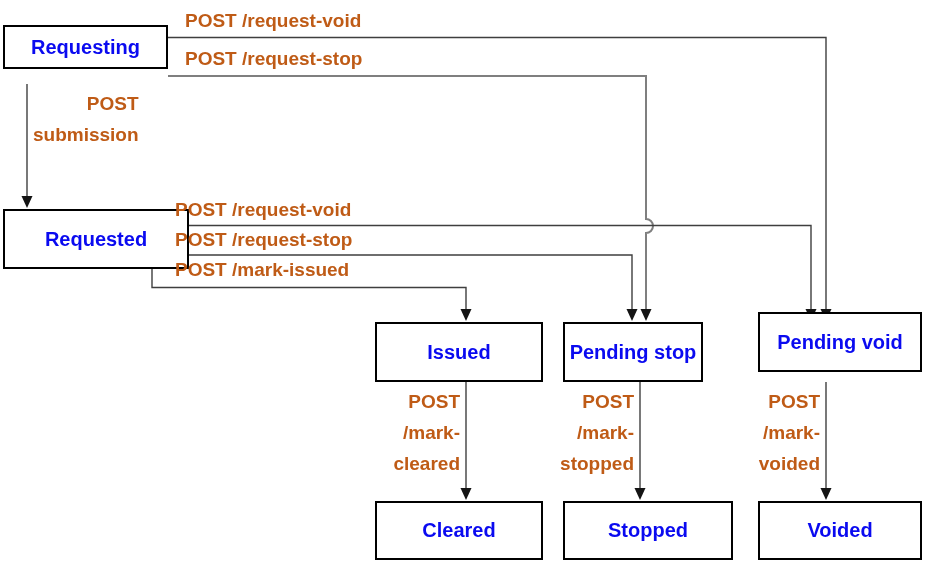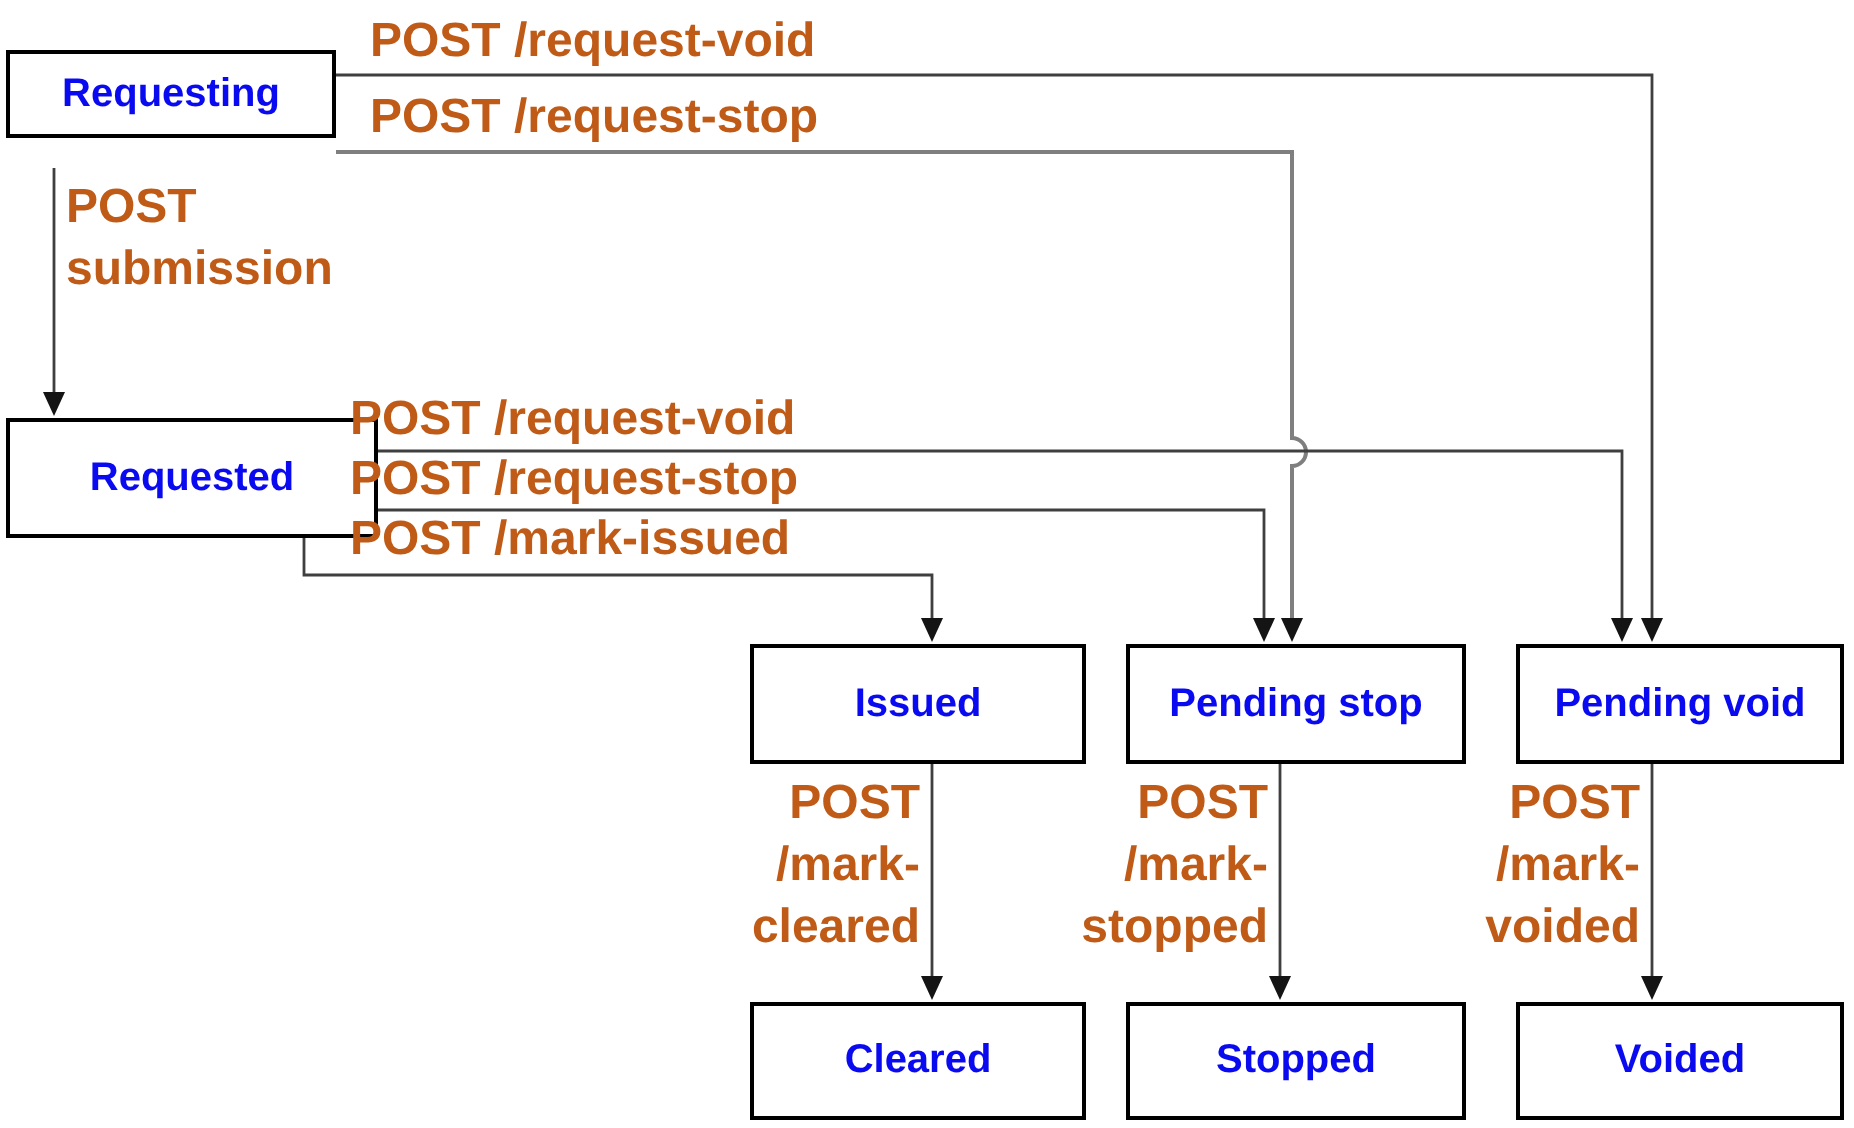--- a/index.html
+++ b/index.html
@@ -28,26 +28,26 @@
     background:#ffffff;
     border:2.5px solid var(--box-border);
     display:flex;align-items:center;justify-content:center;
     color:var(--state-label);
     font-weight:bold;font-size:20px;
     white-space:nowrap;
   }
   .edge-label{
     position:absolute;z-index:3;
     color:var(--endpoint-label);
-    font-weight:bold;font-size:24px;
+    font-weight:bold;font-size:19px;
     white-space:nowrap;line-height:24px;
   }
   .edge-label.multiline{line-height:31px;white-space:normal;}
   .edge-label.align-right{text-align:right;}
-  .edge-label .lbl-line{display:block;}
+  .edge-label .lbl-line{display:block;text-align:right;}
 </style>
 </head>
 <body>
 
 <div class="canvas">
 
   <svg class="wires" width="927" height="564" viewBox="0 0 927 564">
 
     <path class="stroke-dark" d="M168 37.5 H826 V309"></path>
     <polygon class="arrowhead" points="826,321 820.5,309 831.5,309"></polygon>
@@ -82,25 +82,25 @@
   </div>
 
   <div class="state-box" style="left:3px;top:209px;width:186px;height:60px;">
     <span>Requested</span>
   </div>
 
   <div class="state-box" style="left:375px;top:322px;width:168px;height:60px;">
     <span>Issued</span>
   </div>
 
-  <div class="state-box" style="left:563px;top:322px;width:170px;height:60px;">
+  <div class="state-box" style="left:563px;top:322px;width:140px;height:60px;">
     <span>Pending stop</span>
   </div>
 
-  <div class="state-box" style="left:758px;top:322px;width:164px;height:60px;">
+  <div class="state-box" style="left:758px;top:312px;width:164px;height:60px;">
     <span>Pending void</span>
   </div>
 
   <div class="state-box" style="left:375px;top:501px;width:168px;height:59px;">
     <span>Cleared</span>
   </div>
 
   <div class="state-box" style="left:563px;top:501px;width:170px;height:59px;">
     <span>Stopped</span>
   </div>

